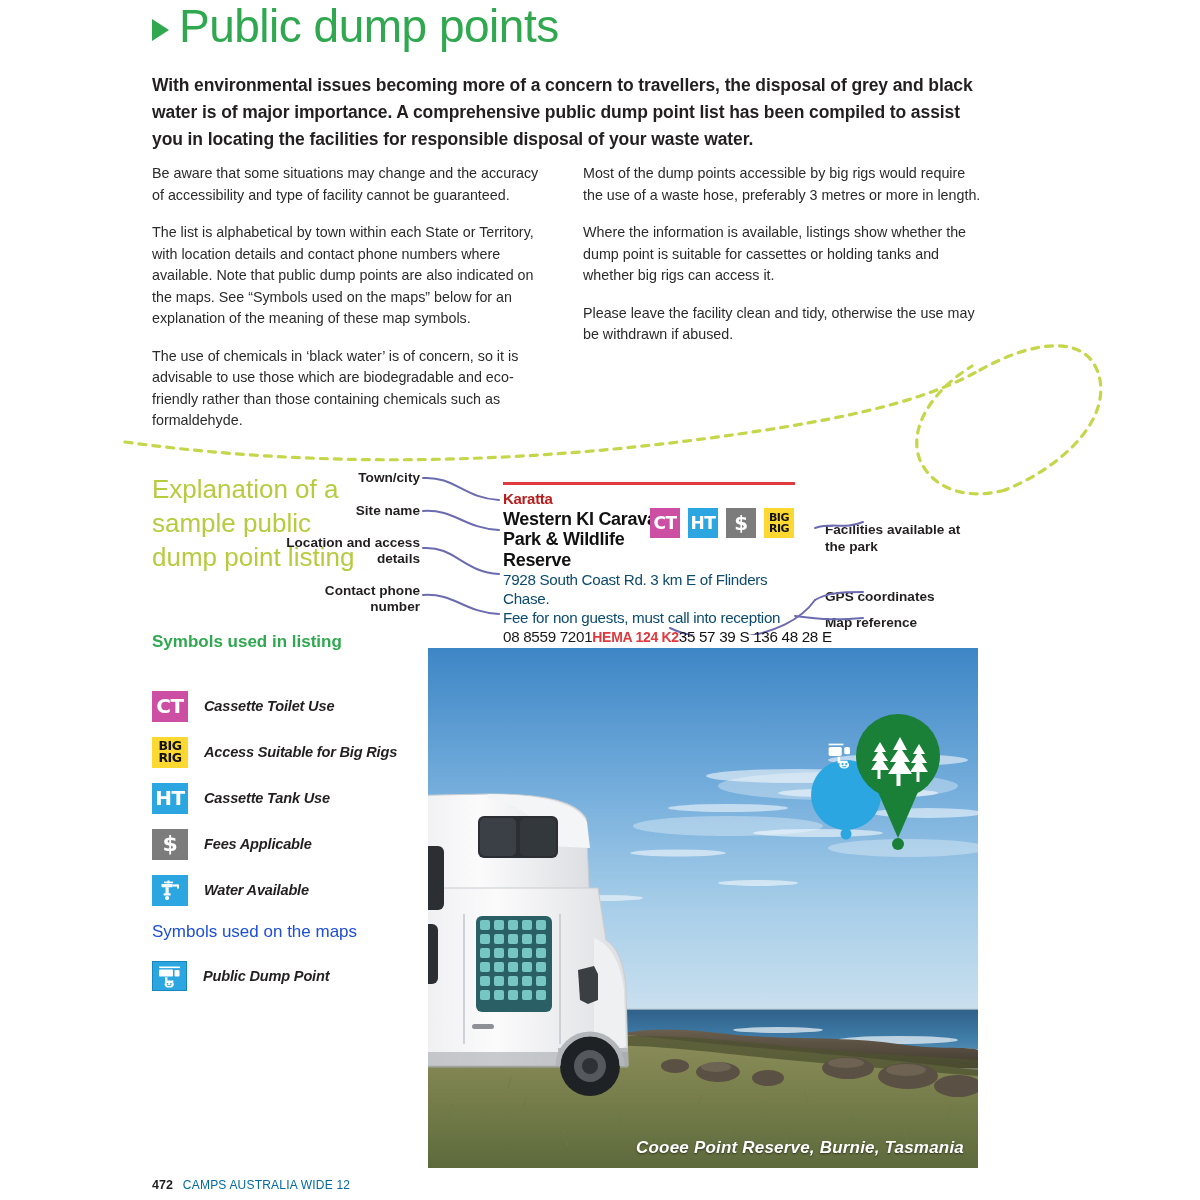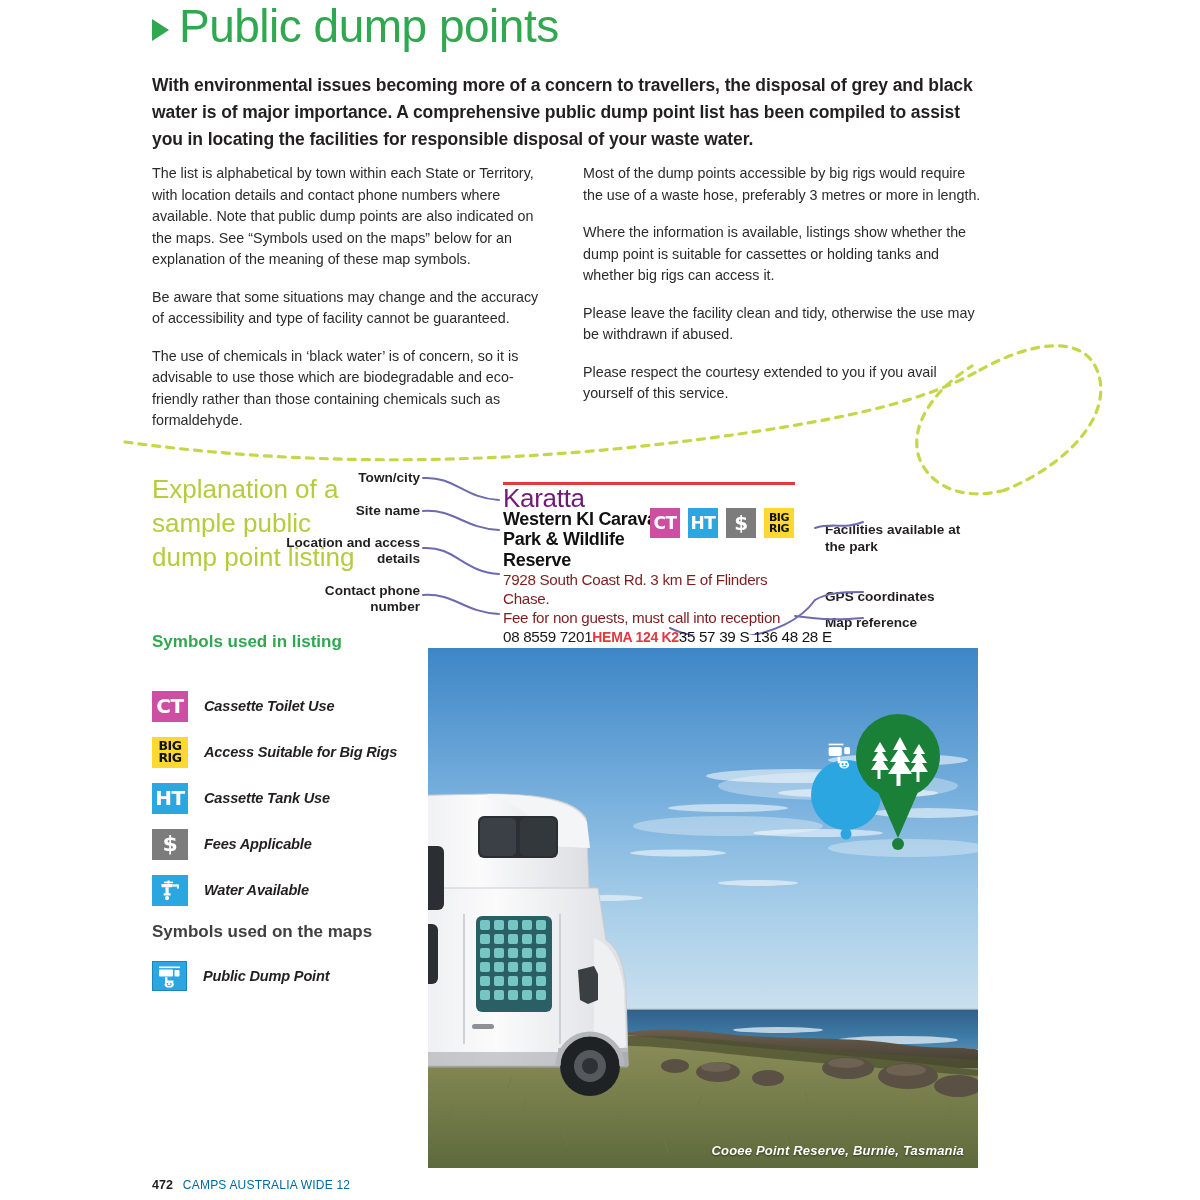--- a/index.html
+++ b/index.html
@@ -45,87 +45,86 @@
   .callout-label-right{position:absolute;font-size:13.6px;line-height:17px;font-weight:700;color:#231f20;}
   #lbl-facilities{left:825px;top:521px;width:140px;}
   #lbl-gps{left:825px;top:588px;width:150px;}
   #lbl-mapref{left:825px;top:614px;width:150px;}
 
   #callout-lines{position:absolute;left:415px;top:460px;width:570px;height:175px;pointer-events:none;}
 
   
   #sample-listing{position:absolute;left:503px;top:482px;width:300px;}
   #sample-rule{width:292px;height:2.5px;background:#e03a3e;margin-bottom:3px;}
-  #sample-town{font-size:26px;font-weight:400;color:#701a75;line-height:21px;letter-spacing:-0.3px;}
+  #sample-town{font-size:15px;font-weight:700;color:#b91c1c;line-height:21px;letter-spacing:-0.3px;}
   #sample-sitename{font-size:18px;font-weight:700;color:#111;line-height:20.5px;letter-spacing:-0.3px;width:165px;}
-  #sample-access{font-size:15.2px;color:#7f1d1d;line-height:18.5px;letter-spacing:-0.3px;margin-top:1px;}
+  #sample-access{font-size:15.2px;color:#0c4a6e;line-height:18.5px;letter-spacing:-0.3px;margin-top:1px;}
   #sample-bottomrow{display:flex;align-items:baseline;font-size:15.2px;line-height:18px;letter-spacing:-0.3px;margin-top:0px;white-space:nowrap;}
   #sample-hema{color:#e03a3e;font-weight:700;font-size:14px;}
   #sample-gps{color:#111;}
 
   #sample-badges{position:absolute;left:650px;top:508px;display:flex;gap:8px;}
 
   
   .badge{width:30px;height:30px;display:flex;align-items:center;justify-content:center;
     font-weight:700;color:#fff;font-size:17px;line-height:1;letter-spacing:-0.5px;
     font-family:"DejaVu Sans", sans-serif;}
   .badge.ct{background:#cc4fa3;}
   .badge.ht{background:#2ba6e0;}
   .badge.fee{background:#7c7c7c;font-size:20px;}
   .badge.bigrig{background:#fdd831;color:#111;font-size:11px;flex-direction:column;gap:0px;line-height:11px;}
 
   
   #sym-listing-heading{position:absolute;left:152px;top:632px;font-size:17px;font-weight:700;color:#2fa84f;}
   #sym-listing{position:absolute;left:152px;top:683px;}
-  #sym-maps-heading{position:absolute;left:152px;top:922px;font-size:17px;font-weight:700;color:#404040;text-align:center;}
+  #sym-maps-heading{position:absolute;left:152px;top:922px;font-size:17px;font-weight:400;color:#1d4ed8;text-align:center;}
   #sym-maps{position:absolute;left:152px;top:953px;}
   .sym-row{display:flex;align-items:center;gap:16px;height:46px;}
   .sym-box{width:36px;height:31px;display:flex;align-items:center;justify-content:center;flex:0 0 auto;
     font-weight:700;color:#fff;font-size:20px;line-height:1;letter-spacing:-0.5px;font-family:"DejaVu Sans", sans-serif;}
   .sym-box.ct{background:#cc4fa3;}
   .sym-box.ht{background:#2ba6e0;}
   .sym-box.fee{background:#7c7c7c;font-size:22px;}
   .sym-box.bigrig{background:#fdd831;color:#111;font-size:12.5px;flex-direction:column;line-height:12px;}
   .sym-box.water{background:#2ba6e0;}
   .sym-box.dump{background:#2ba6e0;border:1.5px solid #1b86bb;width:33px;height:28px;}
   .sym-label{font-size:14.6px;font-style:italic;font-weight:700;color:#231f20;letter-spacing:-0.2px;}
 
   
   #photo{position:absolute;left:428px;top:648px;width:550px;height:520px;overflow:hidden;}
   #photo svg{display:block;}
-  #photo-caption{position:absolute;right:14px;bottom:10px;font-size:13px;font-style:italic;
+  #photo-caption{position:absolute;right:14px;bottom:10px;font-size:17px;font-style:italic;
     font-weight:700;color:#ffffff;letter-spacing:0.2px;text-shadow:0 1px 2px rgba(0,0,0,.55);}
 
   
   #footer{position:absolute;left:152px;top:1178px;display:flex;gap:10px;align-items:baseline;}
   #footer-page{font-size:12.5px;font-weight:700;color:#231f20;}
   #footer-text{font-size:12px;font-weight:400;color:#0369a1;letter-spacing:0.2px;text-align:center;}
 </style>
 </head>
 <body>
 
 <div class="page">
 
   <div id="title-row">
     <span id="title-arrow"></span>
     <span id="page-title">Public dump points</span>
   </div>
 
   <div id="intro">With environmental issues becoming more of a concern to travellers, the disposal of grey and black water is of major importance. A comprehensive public dump point list has been compiled to assist you in locating the facilities for responsible disposal of your waste water.</div>
 
   <div class="col" id="col-left">
+    <p>Be aware that some situations may change and the accuracy of accessibility and type of facility cannot be guaranteed.</p>
     <p>The list is alphabetical by town within each State or Territory, with location details and contact phone numbers where available. Note that public dump points are also indicated on the maps. See “Symbols used on the maps” below for an explanation of the meaning of these map symbols.</p>
-    <p>Be aware that some situations may change and the accuracy of accessibility and type of facility cannot be guaranteed.</p>
     <p>The use of chemicals in ‘black water’ is of concern, so it is advisable to use those which are biodegradable and eco-friendly rather than those containing chemicals such as formaldehyde.</p>
   </div>
   <div class="col" id="col-right">
     <p>Most of the dump points accessible by big rigs would require the use of a waste hose, preferably 3 metres or more in length.</p>
     <p>Where the information is available, listings show whether the dump point is suitable for cassettes or holding tanks and whether big rigs can access it.</p>
     <p>Please leave the facility clean and tidy, otherwise the use may be withdrawn if abused.</p>
-    <p>Please respect the courtesy extended to you if you avail yourself of this service.</p>
   </div>
 
   <svg id="deco-curve" viewBox="0 0 1010 230">
     <path d="M 25 172 C 230 200, 430 192, 610 168 C 760 148, 830 128, 880 100" fill="none" stroke="#c5d64a" stroke-width="3.2" stroke-linecap="round" stroke-dasharray="7 7"></path>
     <path d="M 880 100 C 930 72, 990 60, 1000 110 C 1008 156, 955 200, 905 220" fill="none" stroke="#c5d64a" stroke-width="3.2" stroke-linecap="round" stroke-dasharray="7 7"></path>
     <path d="M 905 220 C 860 232, 830 214, 820 190 C 808 160, 830 122, 872 96" fill="none" stroke="#c5d64a" stroke-width="3.2" stroke-linecap="round" stroke-dasharray="7 7"></path>
   </svg>
 
   <div id="explanation-heading">Explanation of a sample public dump point listing</div>
 

